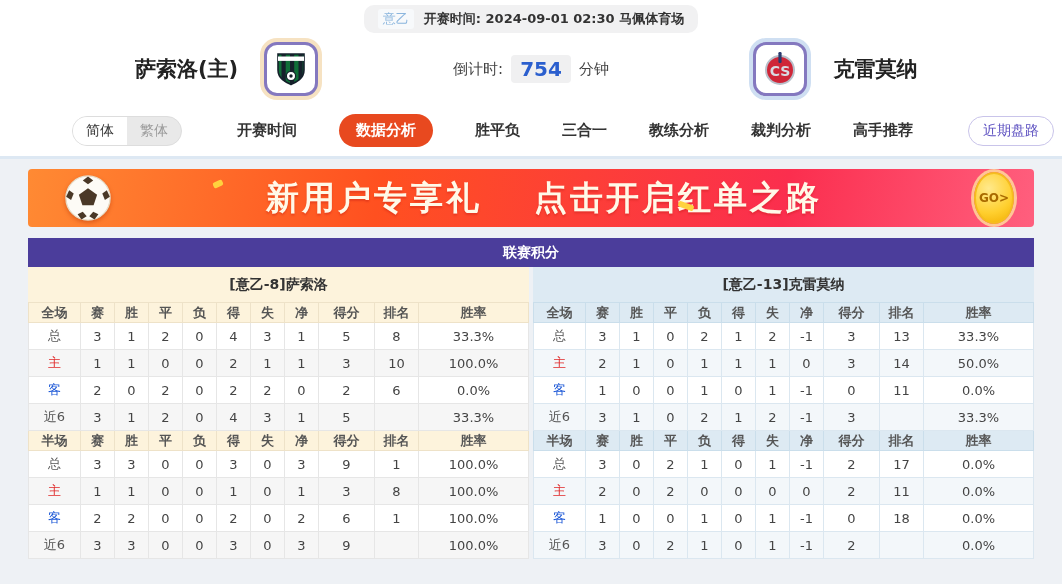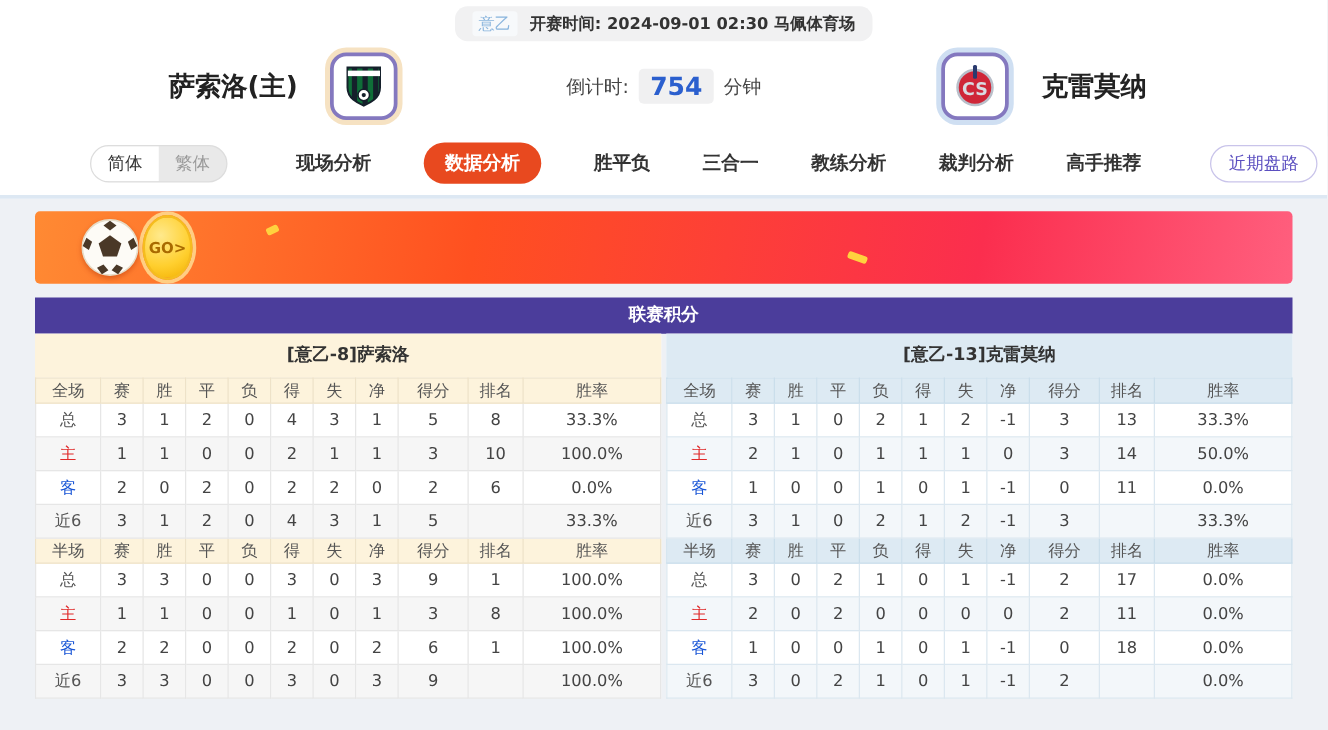--- a/index.html
+++ b/index.html
@@ -49,21 +49,21 @@
     border:2px solid #f5bd1f;box-shadow:0 0 0 3px rgba(255,235,160,.75);
     display:flex;align-items:center;justify-content:center;color:#a96a00;font-weight:800;font-size:12px;letter-spacing:0}
 
   .table-title{background:var(--c-purple);color:#fff;font-weight:bold;font-size:14px;text-align:center;height:29px;line-height:29px}
   .halves{display:flex;gap:4px}
   .half{flex:1;background:#fff}
   .section-header{height:35px;line-height:35px;text-align:center;font-weight:bold;font-size:14px;color:#333}
   .theme-cream .section-header{background:var(--c-cream)}
   .theme-blue .section-header{background:var(--c-lightblue)}
   table{width:100%;border-collapse:collapse;table-layout:fixed;font-size:13px}
-  th{height:20px;font-weight:normal;color:#555}
+  th{height:20px;font-weight:bold;color:#555}
   .theme-cream th{background:var(--c-cream);border:1px solid #eee2c8}
   .theme-blue th{background:var(--c-lightblue);border:1px solid #cadeeb}
   td{height:27px;text-align:center;color:#444}
   .theme-cream td{border:1px solid #e6e6e6}
   .theme-blue td{border:1px solid #dbe7f0}
   .theme-cream .alt{background:#f6f6f6}
   .theme-blue .alt{background:#f3f7fa}
   .row-label{color:#555}
   .lbl-home{color:var(--c-red)}
   .lbl-away{color:var(--c-blue)}
@@ -118,21 +118,21 @@
       <span class="team-name">克雷莫纳</span>
     </div>
   </div>
 
   <div class="nav-bar">
     <div class="lang-toggle">
         <span class="lang active">简体</span>
         <span class="lang">繁体</span>
       </div>
     <div class="nav-items">
-        <div class="nav-item">现场分析</div>
+        <div class="nav-item">开赛时间</div>
         <div class="nav-item active">数据分析</div>
         <div class="nav-item">胜平负</div>
         <div class="nav-item">三合一</div>
         <div class="nav-item">教练分析</div>
         <div class="nav-item">裁判分析</div>
         <div class="nav-item">高手推荐</div>
       </div>
     <div class="trend-pill">近期盘路</div>
   </div>
 </div>
@@ -145,20 +145,24 @@
       <svg width="52" height="52" viewBox="0 0 40 40">
         <circle cx="20" cy="20" r="17" fill="#fdfbf6" stroke="#e7ddc8" stroke-width="1"></circle>
         <polygon points="20,12.5 27,17.5 24.3,25.5 15.7,25.5 13,17.5" fill="#4a3827"></polygon>
         <polygon points="20,3.5 24,6.5 20,9.5 16,6.5" fill="#4a3827"></polygon>
         <polygon points="34.5,14 36.8,19 33,21.5 31,16.5" fill="#4a3827"></polygon>
         <polygon points="5.5,14 9,16.5 7,21.5 3.2,19" fill="#4a3827"></polygon>
         <polygon points="12,32.5 16,30.5 19,34 15,36.5" fill="#4a3827"></polygon>
         <polygon points="28,32.5 24,30.5 21,34 25,36.5" fill="#4a3827"></polygon>
       </svg>
     </span>
+    <div class="banner-text">
+      <span>新用户专享礼</span>
+      <span>点击开启红单之路</span>
+    </div>
     <span class="go-coin">GO&gt;</span>
   </div>
 
   <div class="league-table">
     <div class="table-title">联赛积分</div>
     <div class="halves">
         <div class="half theme-cream">
           <div class="section-header">[意乙-8]萨索洛</div>
           <table>
             <colgroup>

